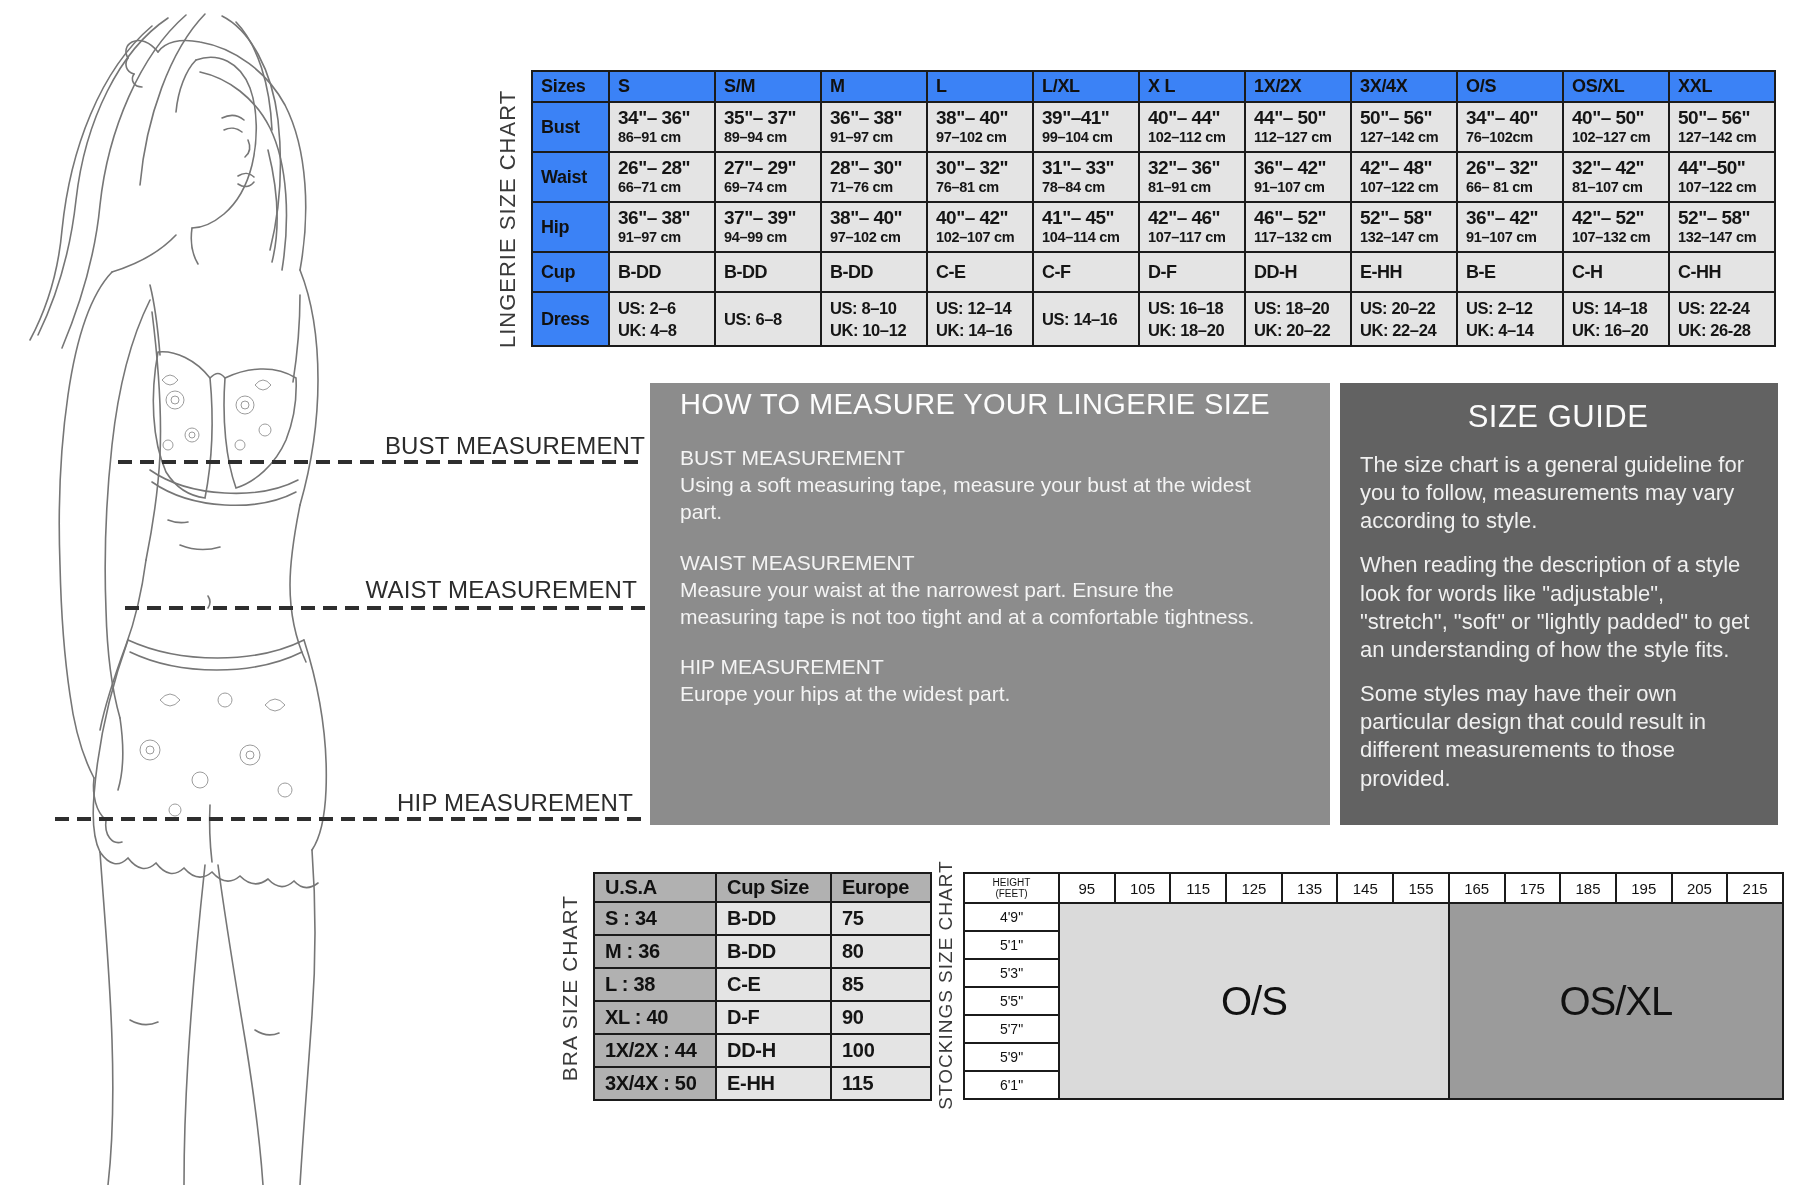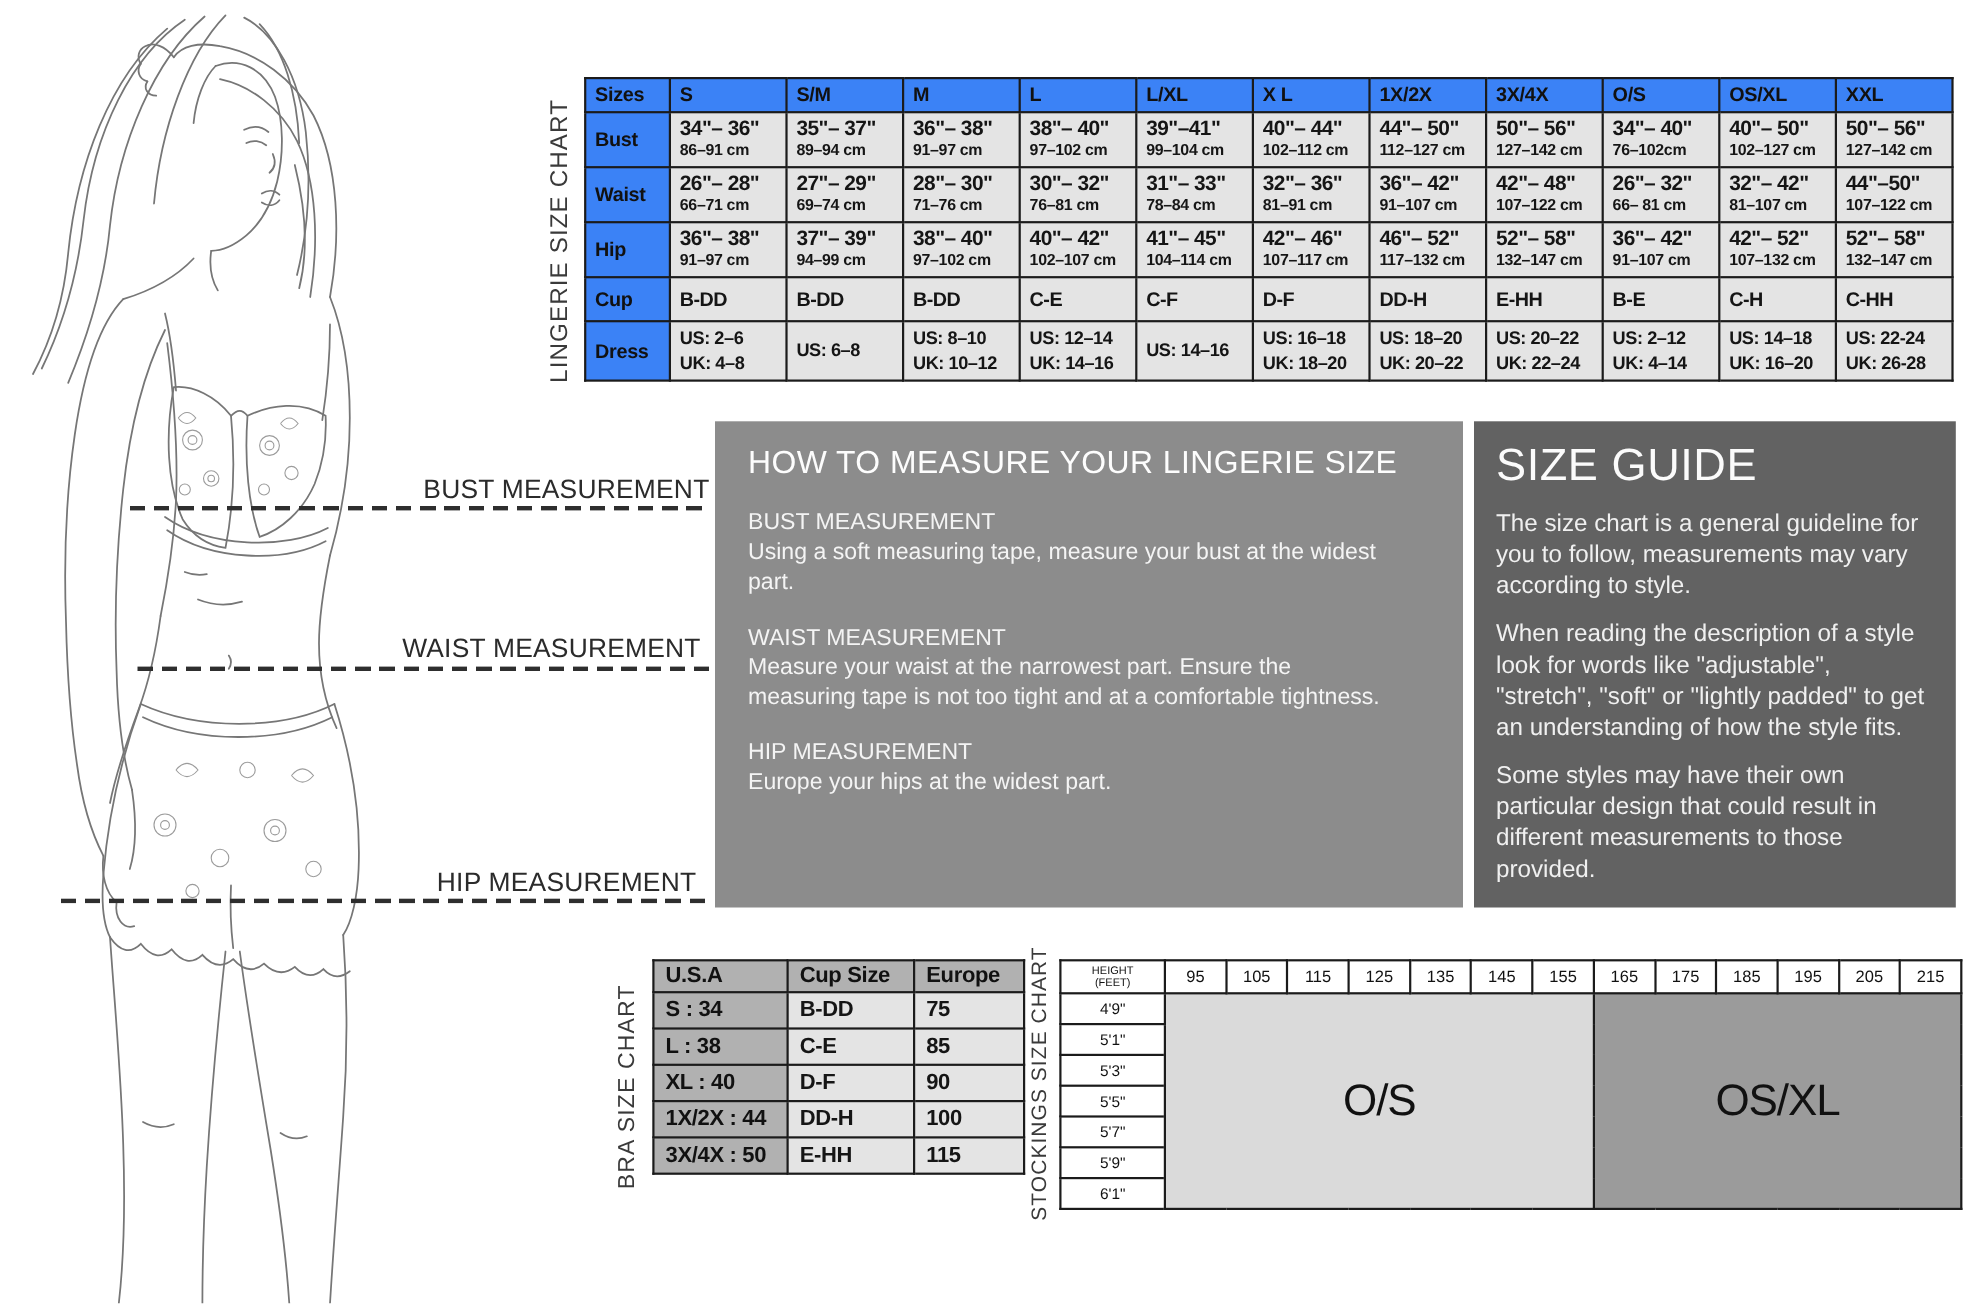--- a/index.html
+++ b/index.html
@@ -32,30 +32,30 @@
   #lingerie-table tr.r-dress .l1,#lingerie-table tr.r-dress .l2{font-size:16.5px;letter-spacing:-0.4px;line-height:1.35;}
   #lingerie-table tr.r-cup .l1{font-size:18px;}
 
   
   .mlabel{position:absolute;font-size:24px;color:#2b2b2b;text-align:right;width:320px;letter-spacing:0.2px;}
   .dash{position:absolute;height:4px;
     background:repeating-linear-gradient(90deg,#2e2e2e 0 14px,transparent 14px 22px);}
 
   
   #measure-panel{position:absolute;left:650px;top:383px;width:680px;height:442px;
-    background:#8c8c8c;color:#fff;box-sizing:border-box;padding:22px 30px 0 30px;}
+    background:#8c8c8c;color:#fff;box-sizing:border-box;padding:5px 30px 0 30px;}
   #measure-panel .title{font-size:29px;font-weight:400;letter-spacing:0.4px;color:#fdfdfd;}
   #measure-panel .sec{margin-top:25px;}
   #measure-panel .sec-h{font-size:21px;color:#f4f4f4;margin-bottom:1px;}
   #measure-panel .sec-p{font-size:21px;color:#f4f4f4;line-height:1.3;max-width:590px;}
 
   
   #guide-panel{position:absolute;left:1340px;top:383px;width:438px;height:442px;
     background:#626262;color:#f2f2f2;box-sizing:border-box;padding:16px 22px 0 20px;}
-  #guide-panel .title{font-size:41px;font-weight:400;letter-spacing:0.5px;color:#fbfbfb;}
+  #guide-panel .title{font-size:31px;font-weight:400;letter-spacing:0.5px;color:#fbfbfb;text-align:center;}
   #guide-panel p{font-size:22px;line-height:1.28;margin:16px 0 0 0;color:#f0f0f0;}
 
   
   #bra-table{position:absolute;left:593px;top:872px;border-collapse:collapse;table-layout:fixed;}
   #bra-table th,#bra-table td{border:2px solid #1b1b1b;text-align:left;vertical-align:middle;
      padding:2px 10px;box-sizing:border-box;font-weight:bold;font-size:20px;letter-spacing:-0.3px;}
   #bra-table col.b1{width:122px;} #bra-table col.b2{width:115px;} #bra-table col.b3{width:100px;}
   #bra-table th{background:#b1b1b1;color:#111;height:29px;}
   #bra-table td{background:#e4e4e4;color:#151515;height:33px;}
 
@@ -474,20 +474,25 @@
           <th>U.S.A</th>
           <th>Cup Size</th>
           <th>Europe</th>
         </tr>
         <tr>
           <th>S : 34</th>
           <td>B-DD</td>
           <td>75</td>
         </tr>
         <tr>
+          <th>M : 36</th>
+          <td>B-DD</td>
+          <td>80</td>
+        </tr>
+        <tr>
           <th>L : 38</th>
           <td>C-E</td>
           <td>85</td>
         </tr>
         <tr>
           <th>XL : 40</th>
           <td>D-F</td>
           <td>90</td>
         </tr>
         <tr>

